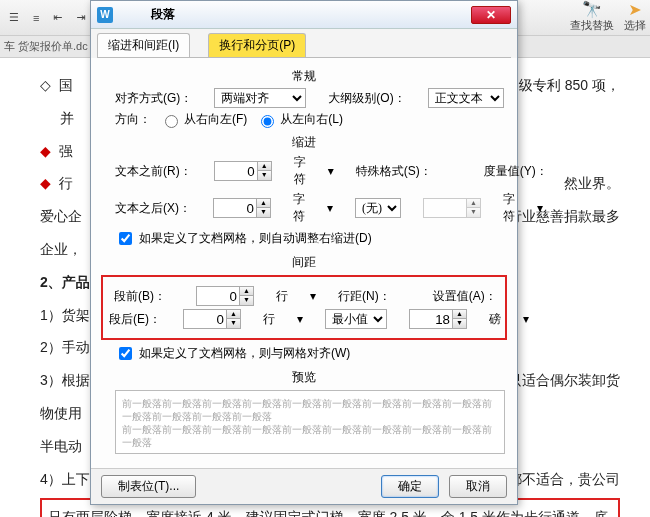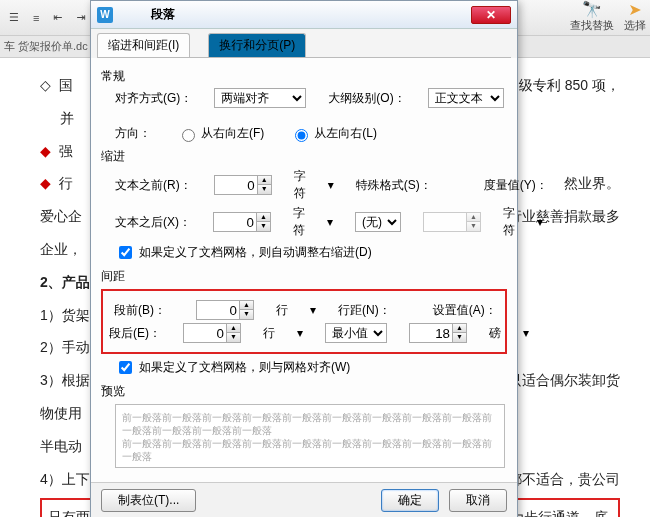--- a/index.html
+++ b/index.html
@@ -105,63 +105,63 @@
     }
     .tabs {
       display:flex;
       padding: 4px 6px 0 6px;
       gap:18px;
     }
     .tab {
       padding:3px 10px;
       border:1px solid #bbb;
       border-bottom:none;
-      background:#0369a1;
+      background:#fde047;
       border-radius:3px 3px 0 0;
       cursor:pointer;
     }
     .tab.active { background:#fdfdfd; }
     .tab-line { height:1px; background:#bbb; margin:0 6px; }
     .pane { padding: 4px 10px 8px 10px; background:#fdfdfd; margin:0 0 0 0; }
-    .section-label { margin:6px 0 2px 0; }
+    .section-label { margin:6px 0 2px 0;text-align:center; }
     .field-row {
       display:flex;
       align-items:center;
       gap:22px;
       margin:3px 0 3px 14px;
     }
     .field-row label { white-space:nowrap; }
     select, input[type=text] {
       font-size:12px;
       height:20px;
       border:1px solid #aaa;
       background:#fff;
     }
-    select { padding:0 2px; }
+    select { padding:0 2px;font-family:Liberation Serif, serif; }
     .spinner {
       display:flex;
       align-items:center;
       border:1px solid #aaa;
       height:20px;
       background:#fff;
     }
     .spinner input {
       border:none; height:18px; width:42px; text-align:right; padding-right:2px;
     }
     .spinner .btns { display:flex; flex-direction:column; width:14px; }
     .spinner .btns div {
       height:9px; font-size:7px; line-height:7px;
       background:linear-gradient(#fafafa,#ddd);
       border-left:1px solid #aaa;
       text-align:center;
       cursor:pointer;
     }
     .spinner .btns div:first-child { border-bottom:1px solid #aaa; }
     .chk { display:flex; align-items:center; gap:4px; margin:4px 0 4px 14px; }
-    .radio-row { display:flex; align-items:center; gap:26px; margin:17px 0 3px 14px; }
+    .radio-row { display:flex; align-items:center; gap:9px; margin:3px 0 3px 14px; }
     .radio-row label { display:flex; align-items:center; gap:3px; }
     .red-box {
       border:2px solid #d22;
       padding:6px 6px;
       margin:4px 0;
     }
     .preview-box {
       margin:4px 2px 6px 14px;
       height:64px;
       border:1px solid #bbb;

